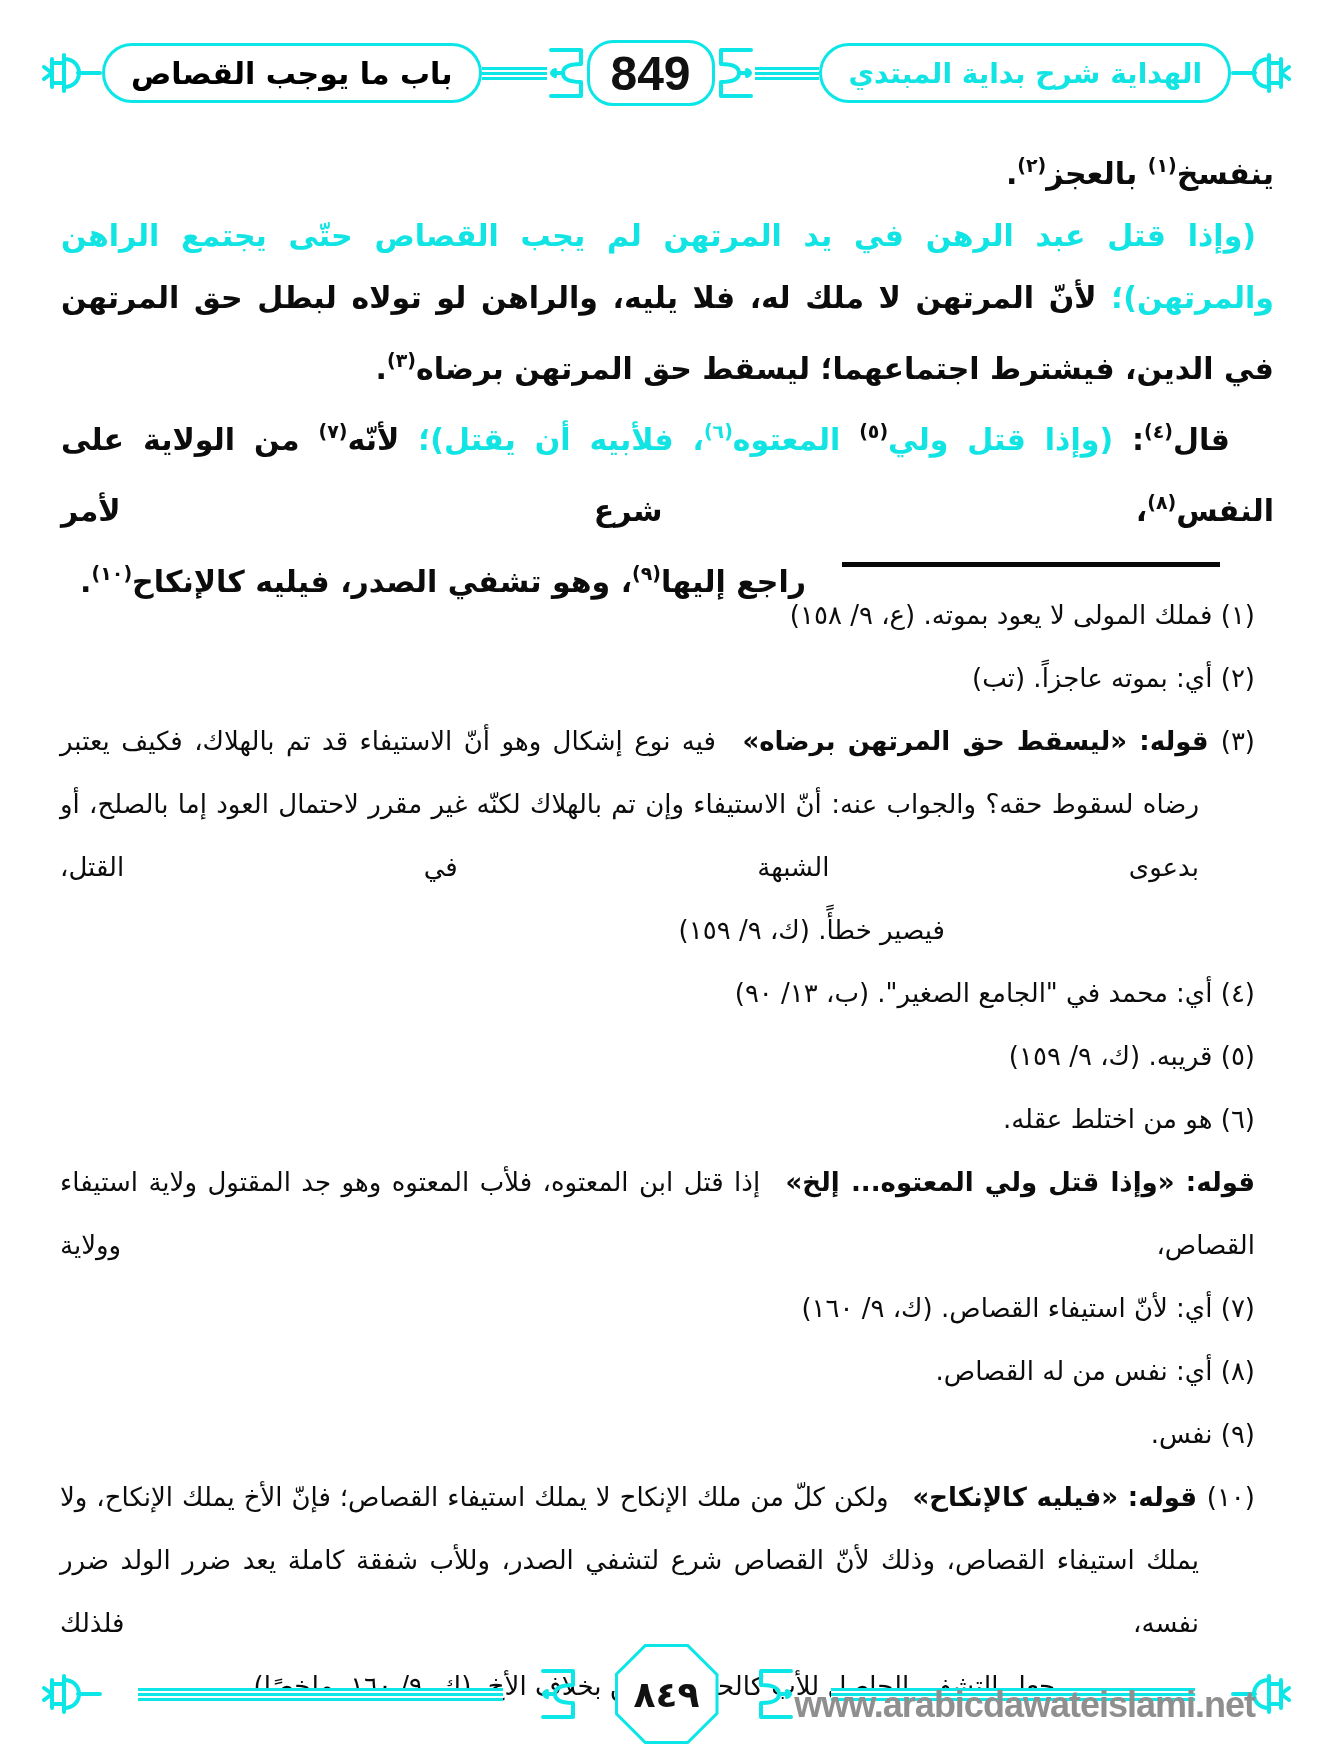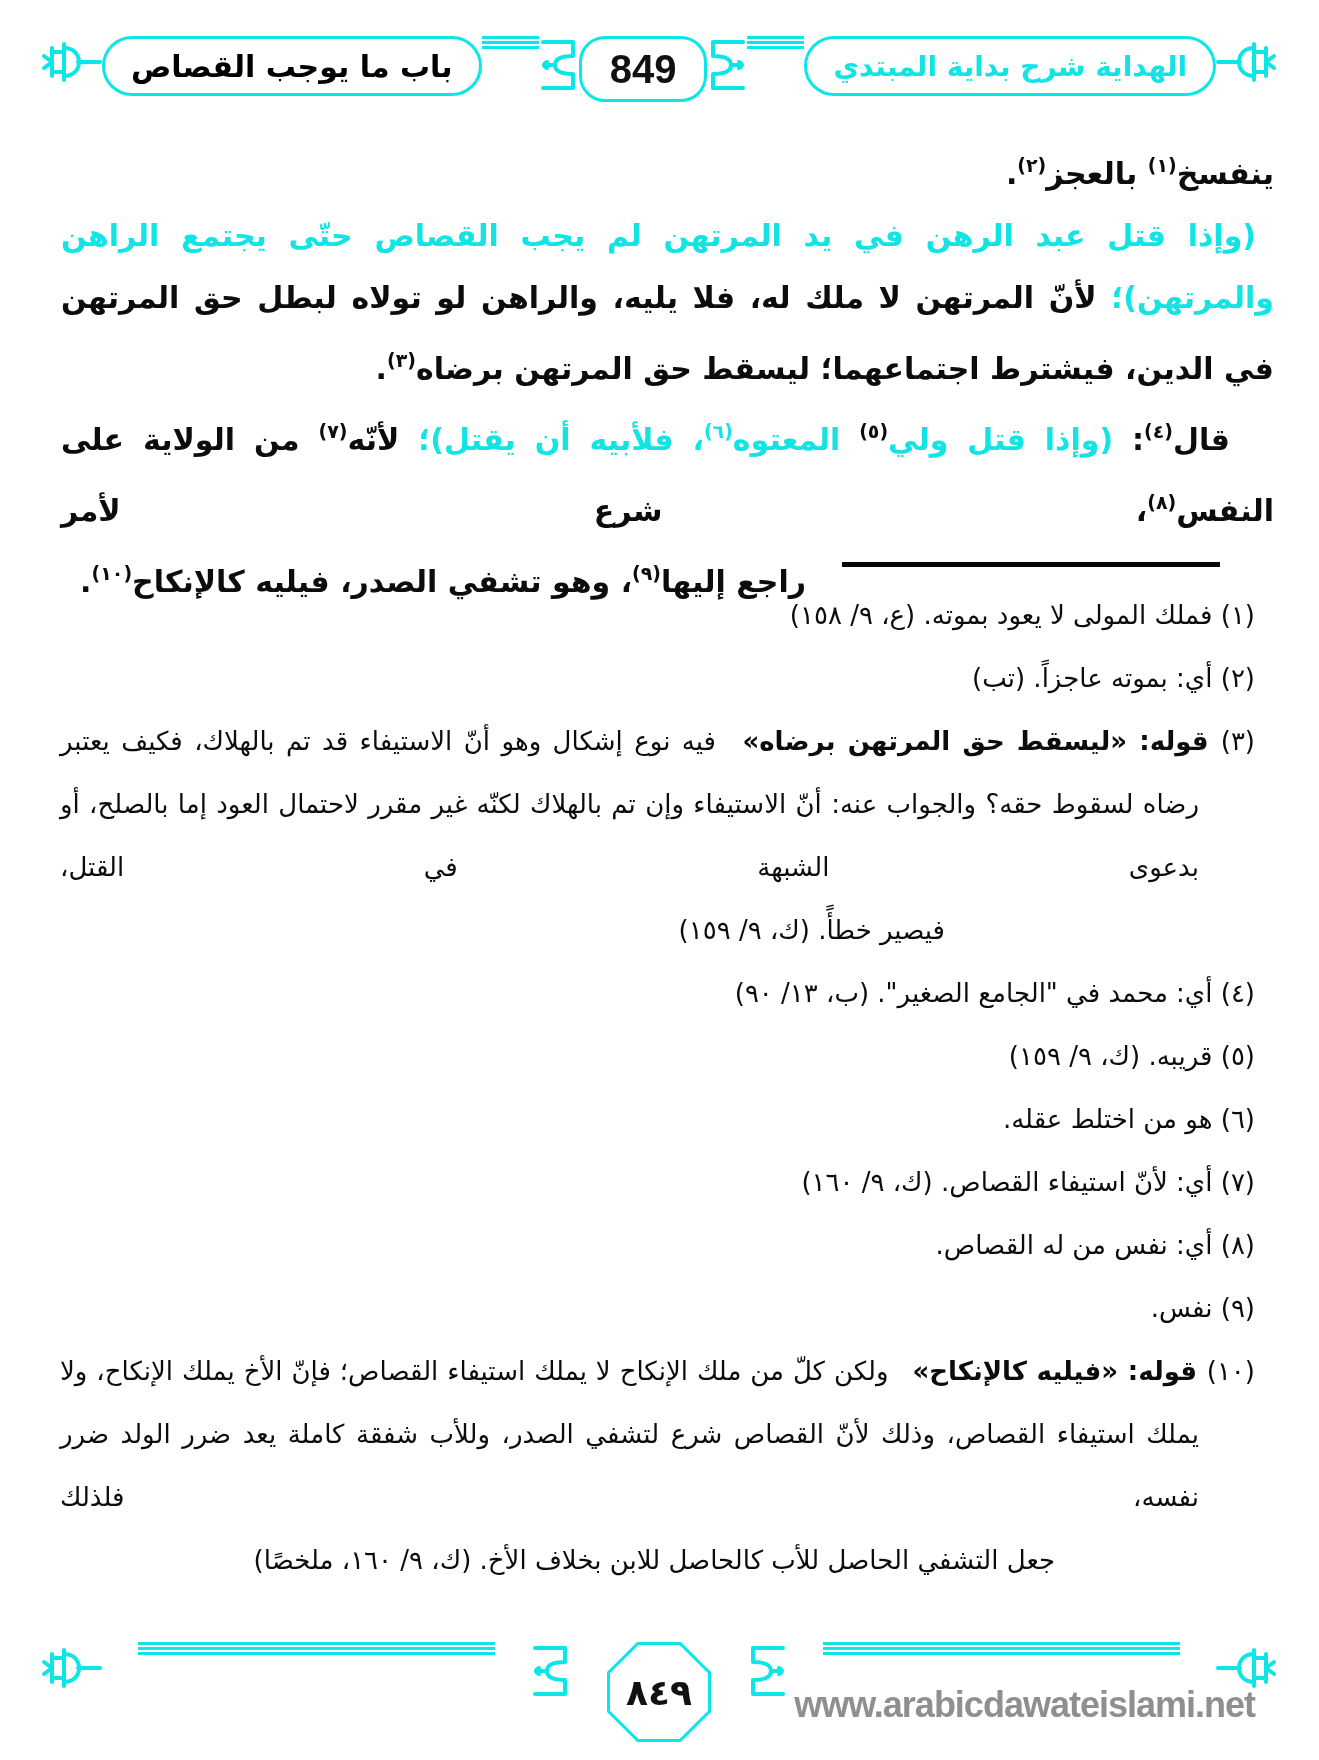--- a/index.html
+++ b/index.html
@@ -9,39 +9,39 @@
     --wm:#8f8f8f;
   }
   *{margin:0;padding:0;box-sizing:border-box;}
   body{background:#d8d8d8;font-family:"DejaVu Sans",sans-serif;}
   .page{
     position:relative;width:1319px;height:1760px;margin:0 auto;
     background:#ffffff;overflow:hidden;color:var(--ink);
   }
 
   
-  .band{position:absolute;left:38px;right:39px;display:flex;align-items:flex-start;direction:ltr;}
+  .band{position:absolute;left:38px;right:24px;display:flex;align-items:center;direction:ltr;}
   .band-header{top:36px;height:74px;}
   .band-footer{top:1642px;height:104px;gap:36px;}
   .rule3{flex:1;height:13px;min-width:20px;
     background:linear-gradient(to bottom,
       var(--cyan) 0 3px, #fff 3px 5px,
       var(--cyan) 5px 8px, #fff 8px 10px,
       var(--cyan) 10px 13px);}
   .cartouche{
     border:3px solid var(--cyan);border-radius:34px;
     height:60px;display:flex;align-items:center;justify-content:center;
     padding:0 26px;background:#fff;white-space:nowrap;
   }
   .chapter-title{font-size:30px;font-weight:bold;color:#000;}
   .book-title{font-size:28px;font-weight:bold;color:var(--cyan-text);}
   .pill-num{
     border:3px solid var(--cyan);border-radius:26px;background:#fff;
     height:66px;min-width:128px;display:flex;align-items:center;justify-content:center;
-    font-family:"Liberation Sans",sans-serif;font-size:40px;font-weight:bold;color:#111;
+    font-family:"Liberation Sans",sans-serif;font-size:48px;font-weight:bold;color:#111;
   }
   .octo{
     position:relative;width:104px;height:100px;background:var(--cyan);
     clip-path:polygon(29% 0,71% 0,100% 30%,100% 70%,71% 100%,29% 100%,0 70%,0 30%);
     display:flex;align-items:center;justify-content:center;flex:0 0 auto;
   }
   .octo-inner{
     width:98px;height:94px;background:#fff;
     clip-path:polygon(29% 0,71% 0,100% 30%,100% 70%,71% 100%,29% 100%,0 70%,0 30%);
     display:flex;align-items:center;justify-content:center;
@@ -162,20 +162,23 @@
     </div>
 
     <div class="footnote">
       <span class="fn-num">(٥)</span><span> قريبه. (ك، ٩/ ١٥٩)</span>
     </div>
 
     <div class="footnote">
       <span class="fn-num">(٦)</span><span> هو من اختلط عقله.</span>
     </div>
 
+    <div class="footnote noindent just-full">
+      <span class="fn-bold">قوله: «وإذا قتل ولي المعتوه... إلخ»</span><span> إذا قتل ابن المعتوه، فلأب المعتوه وهو جد المقتول ولاية استيفاء القصاص، وولاية</span>
+    </div>
 
     <div class="footnote">
       <span class="fn-num">(٧)</span><span> أي: لأنّ استيفاء القصاص. (ك، ٩/ ١٦٠)</span>
     </div>
 
     <div class="footnote">
       <span class="fn-num">(٨)</span><span> أي: نفس من له القصاص.</span>
     </div>
 
     <div class="footnote">

